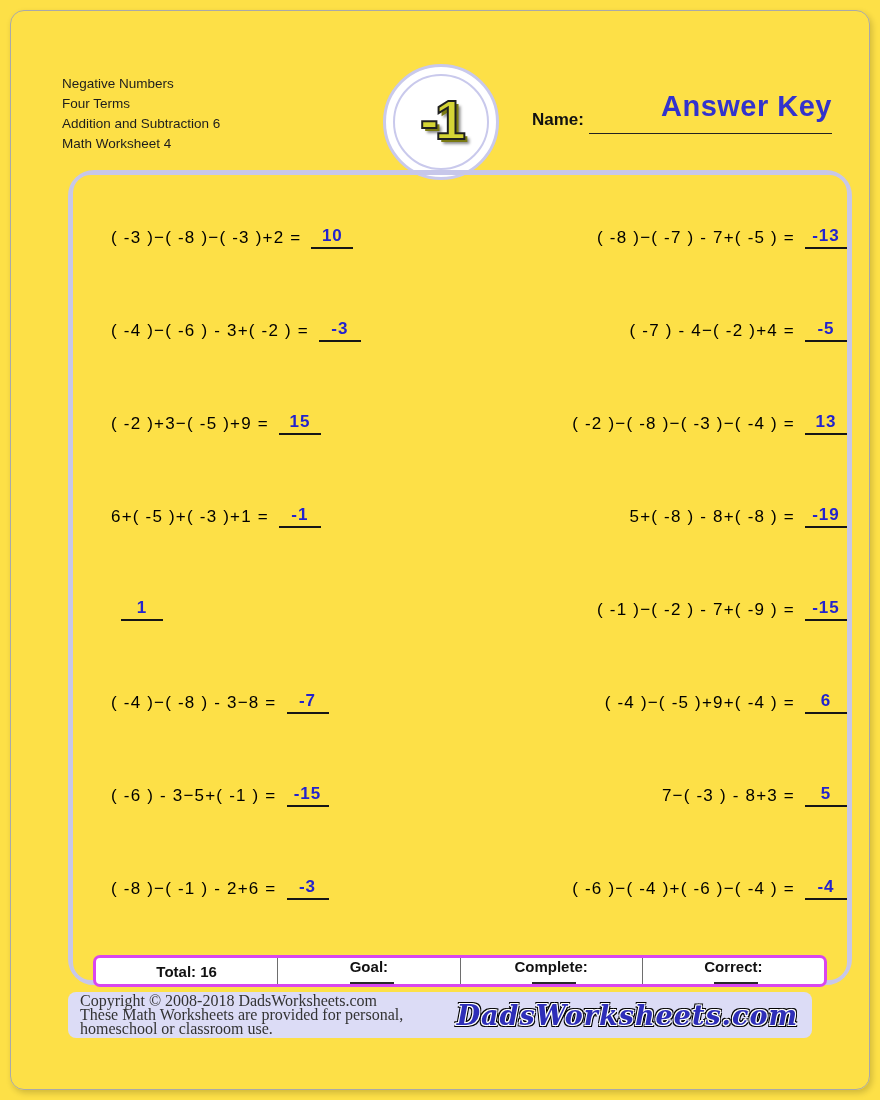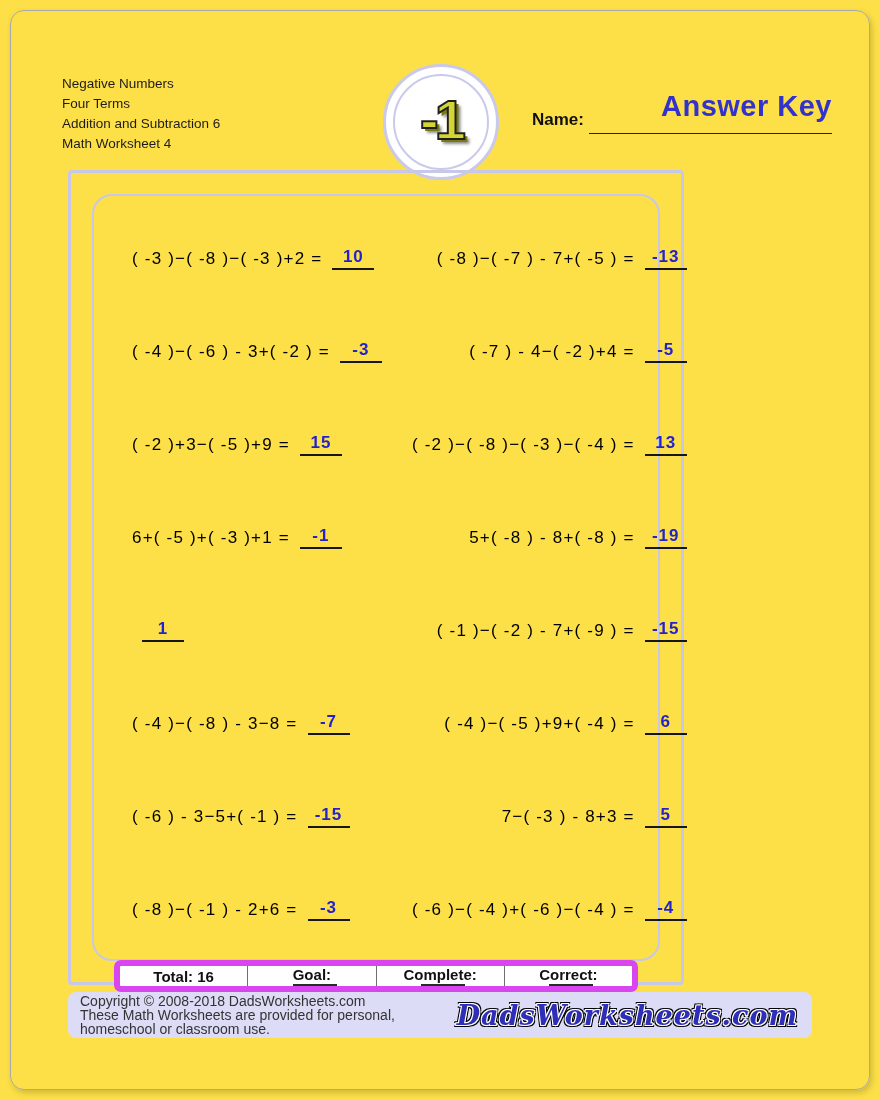--- a/index.html
+++ b/index.html
@@ -23,45 +23,45 @@
                 text-shadow:3px 3px 0 #7a7a12, 5px 5px 3px rgba(0,0,0,0.45);
                 transform:translateY(-3px); }
 
   
   .name-label { position:absolute; left:532px; top:110px; font-size:17px; font-weight:bold; color:#111; }
   .name-underline { position:absolute; left:589px; top:133px; width:243px; border-bottom:1.5px solid #222; }
   .name-value { position:absolute; left:589px; top:90px; width:243px; text-align:right;
                 font-size:29px; font-weight:bold; color:#3333cc; letter-spacing:0.5px; }
 
   
-  .main-box { position:absolute; left:68px; top:170px; width:616px; height:815px;
-              border:3px solid #c7c7ea; border-radius:4px; padding:21px; }
+  .main-box { position:absolute; left:68px; top:170px; width:784px; height:815px;
+              border:3px solid #c7c7ea; border-radius:26px; padding:0; }
   .main-box-inner { width:100%; height:100%; border:2px solid #c7c7ea; border-radius:20px; }
 
   .problems-grid { display:grid; grid-template-columns:1fr 1fr; grid-auto-rows:93px; padding-top:16px; }
   .problem-cell { display:flex; align-items:center; padding-left:38px;
                   font-size:17px; color:#000; letter-spacing:1.2px; white-space:nowrap; }
   .problem-cell.col2 { padding-left:30px;justify-content:flex-end; }
   .answer { display:inline-block; margin-left:10px; min-width:42px; padding:0 7px 1px;
             text-align:center; border-bottom:2px solid #161616;
             color:#2323cd; font-weight:bold; letter-spacing:1px; }
 
   
-  .summary-bar { margin:4px 20px 0; height:32px; border:6px solid #d946ef; border-radius:7px;
+  .summary-bar { margin:20px 20px 0; height:32px; border:3px solid #d946ef; border-radius:7px;
                  display:flex; align-items:stretch; background:#fff; }
   .summary-cell { flex:1; display:flex; align-items:center; justify-content:center;
                   font-size:15px; font-weight:bold; color:#111; }
   .summary-cell + .summary-cell { border-left:1px solid #6e6e6e;flex-direction:column; }
   .blank { display:inline-block; width:44px; height:13px; margin-left:6px; border-bottom:2px solid #2a2a2a; }
 
   
   .footer-bar { position:absolute; left:68px; top:992px; width:744px; height:46px;
                 background:#dcdcf6; border-radius:8px;
                 display:flex; align-items:center; justify-content:space-between; padding:0 14px 0 12px; }
-  .copyright-block { font-size:14px; color:#333; line-height:14px; }
+  .copyright-block { font-size:16px; color:#333; line-height:14px;font-family:Liberation Serif, serif; }
   .footer-logo { font-family:"DejaVu Serif", serif; font-style:italic; font-weight:bold;
                  font-size:27px; letter-spacing:1px; color:#2e2eb8;
                  text-shadow:-1px -1px 0 #fff, 1px -1px 0 #fff, -1px 1px 0 #fff, 1px 1px 0 #fff,
                              -2px -2px 0 #000, 2px -2px 0 #000, -2px 2px 0 #000, 2px 2px 0 #000; }
 </style>
 </head>
 <body>
 
 <div class="sheet">
   <div class="page-frame"></div>

